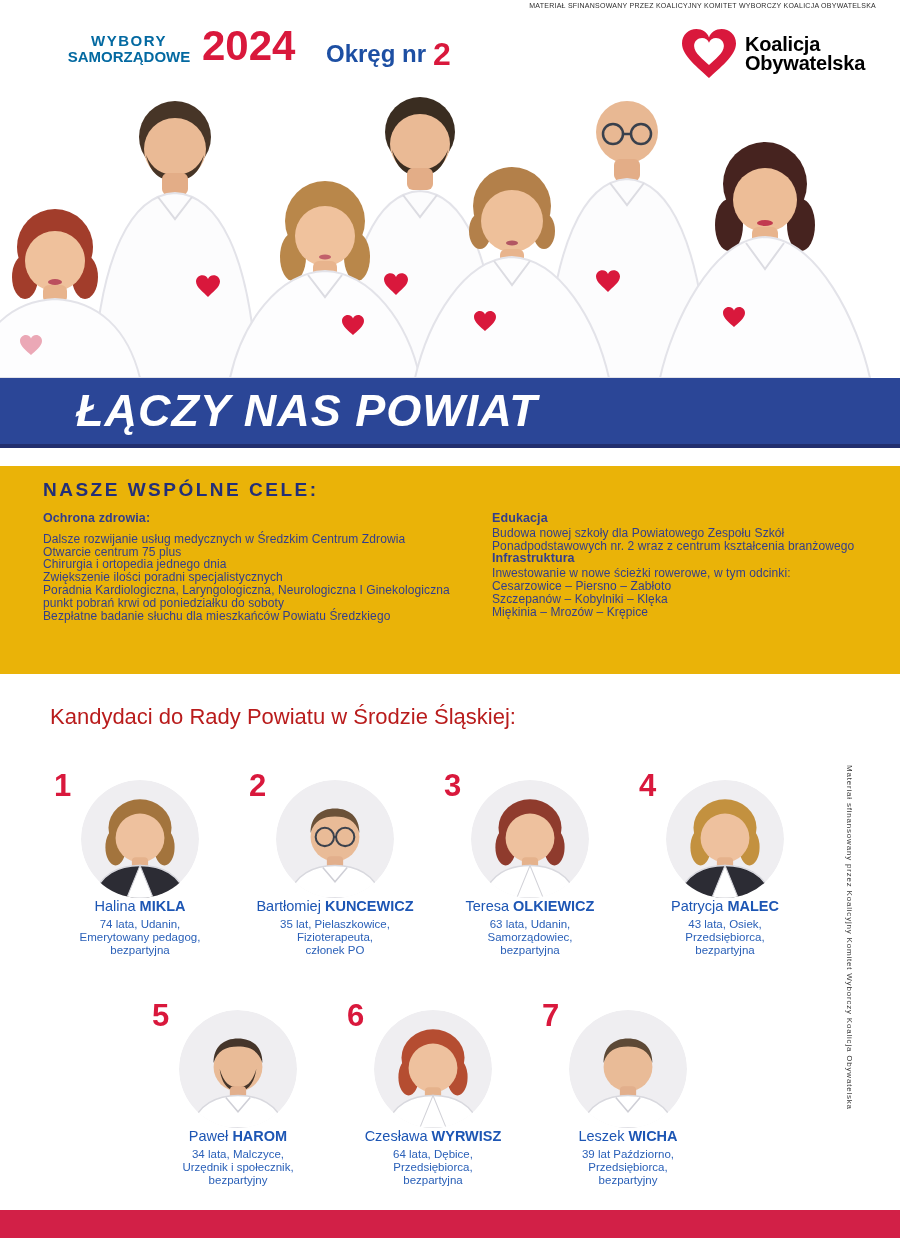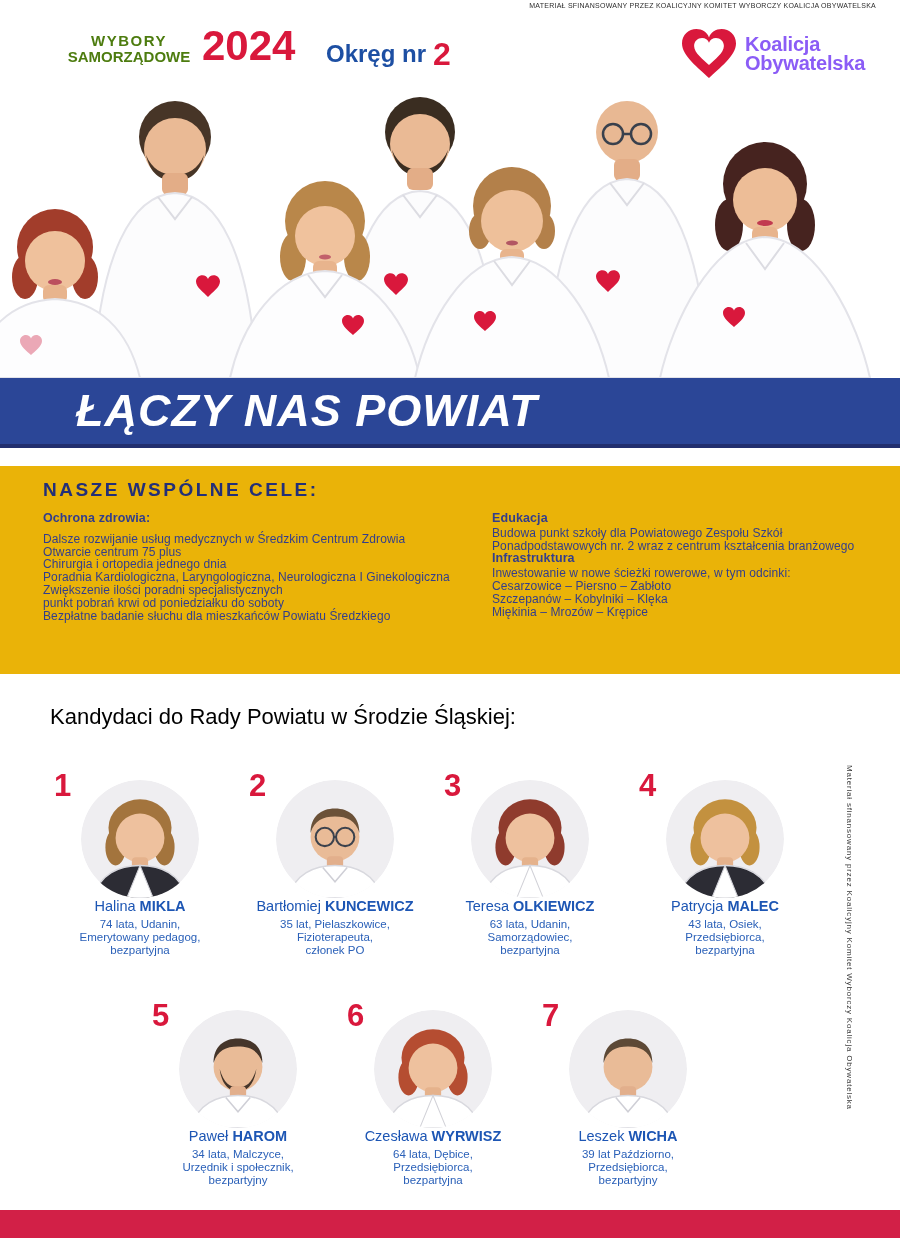--- a/index.html
+++ b/index.html
@@ -4,27 +4,27 @@
 <style>
   html,body{margin:0;padding:0;background:#ffffff;}
   .page{position:relative;width:900px;height:1243px;background:#ffffff;overflow:hidden;
         font-family:"Liberation Sans",sans-serif;}
 
   
   .top-disc{position:absolute;top:2px;right:24px;font-size:7px;letter-spacing:.25px;color:#2c2c2c;}
 
   
   .hdr-wybory{position:absolute;left:58px;top:33px;width:142px;text-align:center;
-              color:#4d7c0f;font-weight:700;font-size:15px;line-height:16px;}
+              color:#0369a1;font-weight:700;font-size:15px;line-height:16px;}
   .hdr-wybory .l1{letter-spacing:1.5px;}
   .hdr-year{position:absolute;left:202px;top:22px;font-size:42px;font-weight:700;color:#d9183c;}
   .hdr-okreg{position:absolute;left:316px;top:36px;font-size:24px;font-weight:700;color:#1d4fa3;margin-left:10px;}
   .hdr-okreg .num{font-size:32px;color:#d9183c;margin-left:7px;vertical-align:-3px;}
   .logo{position:absolute;left:682px;top:29px;display:flex;align-items:center;gap:9px;}
-  .logo-text{color:#8b5cf6;font-weight:700;font-size:20px;line-height:19px;letter-spacing:-.2px;}
+  .logo-text{color:#000000;font-weight:700;font-size:20px;line-height:19px;letter-spacing:-.2px;}
 
   
   .photo-area{position:absolute;top:85px;left:0;width:900px;height:293px;}
 
   
   .banner{position:absolute;top:378px;left:0;width:900px;height:66px;background:#2b4697;
           border-bottom:4px solid #222f6e;display:flex;align-items:center;}
   .banner-title{margin-left:76px;color:#ffffff;font-size:45px;font-weight:700;font-style:italic;letter-spacing:1px;}
 
   
@@ -32,21 +32,21 @@
   .goals-heading{position:absolute;left:43px;top:13px;font-size:19px;font-weight:700;color:#232f78;letter-spacing:2.5px;}
   .col{position:absolute;top:46px;font-size:12px;line-height:12.8px;letter-spacing:.1px;}
   .col-l{left:43px;width:440px;}
   .col-r{left:492px;width:395px;}
   .sub{font-weight:700;font-size:12.5px;}
   .col-l .sub{margin-bottom:8px;}
   .col-r .sub{margin-bottom:2px;}
   .col-r .grp2{}
 
   
-  .cand-heading{position:absolute;left:50px;top:704px;font-size:22px;color:#000000;}
+  .cand-heading{position:absolute;left:50px;top:704px;font-size:22px;color:#b91c1c;}
   .card{position:absolute;width:196px;text-align:center;color:#1b57b5;}
   .card .num{position:absolute;left:12px;top:-4px;font-size:31px;font-weight:700;color:#d9183c;}
   .card .photo{width:118px;height:118px;margin:8px auto 0;border-radius:50%;overflow:hidden;}
   .card .photo svg{display:block;}
   .cname{font-size:14.5px;color:#1d56b4;}
   .cname .last{font-weight:700;}
   .cdetails{margin-top:4px;font-size:11.5px;line-height:13px;color:#2a60b8;}
   .r1{top:772px;} .r2{top:1002px;}
   .c1{left:42px;} .c2{left:237px;} .c3{left:432px;} .c4{left:627px;}
   .c5{left:140px;} .c6{left:335px;} .c7{left:530px;}
@@ -191,28 +191,28 @@
     <div class="banner-title">ŁĄCZY NAS POWIAT</div>
   </div>
 
   <div class="gray">
     <div class="goals-heading">NASZE WSPÓLNE CELE:</div>
     <div class="col col-l">
       <div class="sub">Ochrona zdrowia:</div>
       <div>Dalsze rozwijanie usług medycznych w Średzkim Centrum Zdrowia</div>
       <div>Otwarcie centrum 75 plus</div>
       <div>Chirurgia i ortopedia jednego dnia</div>
+      <div>Zwiększenie ilości poradni specjalistycznych</div>
       <div>Poradnia Kardiologiczna, Laryngologiczna, Neurologiczna I Ginekologiczna</div>
-      <div>Zwiększenie ilości poradni specjalistycznych</div>
       <div>punkt pobrań krwi od poniedziałku do soboty</div>
       <div>Bezpłatne badanie słuchu dla mieszkańców Powiatu Średzkiego</div>
     </div>
     <div class="col col-r">
       <div class="sub">Edukacja</div>
-      <div>Budowa punkt szkoły dla Powiatowego Zespołu Szkół</div>
+      <div>Budowa nowej szkoły dla Powiatowego Zespołu Szkół</div>
       <div>Ponadpodstawowych nr. 2 wraz z centrum kształcenia branżowego</div>
       <div class="sub grp2">Infrastruktura</div>
       <div>Inwestowanie w nowe ścieżki rowerowe, w tym odcinki:</div>
       <div>Cesarzowice – Piersno – Zabłoto</div>
       <div>Szczepanów – Kobylniki – Klęka</div>
       <div>Miękinia – Mrozów – Krępice</div>
     </div>
   </div>
 
   <div class="cand-heading">Kandydaci do Rady Powiatu w Środzie Śląskiej:</div>

